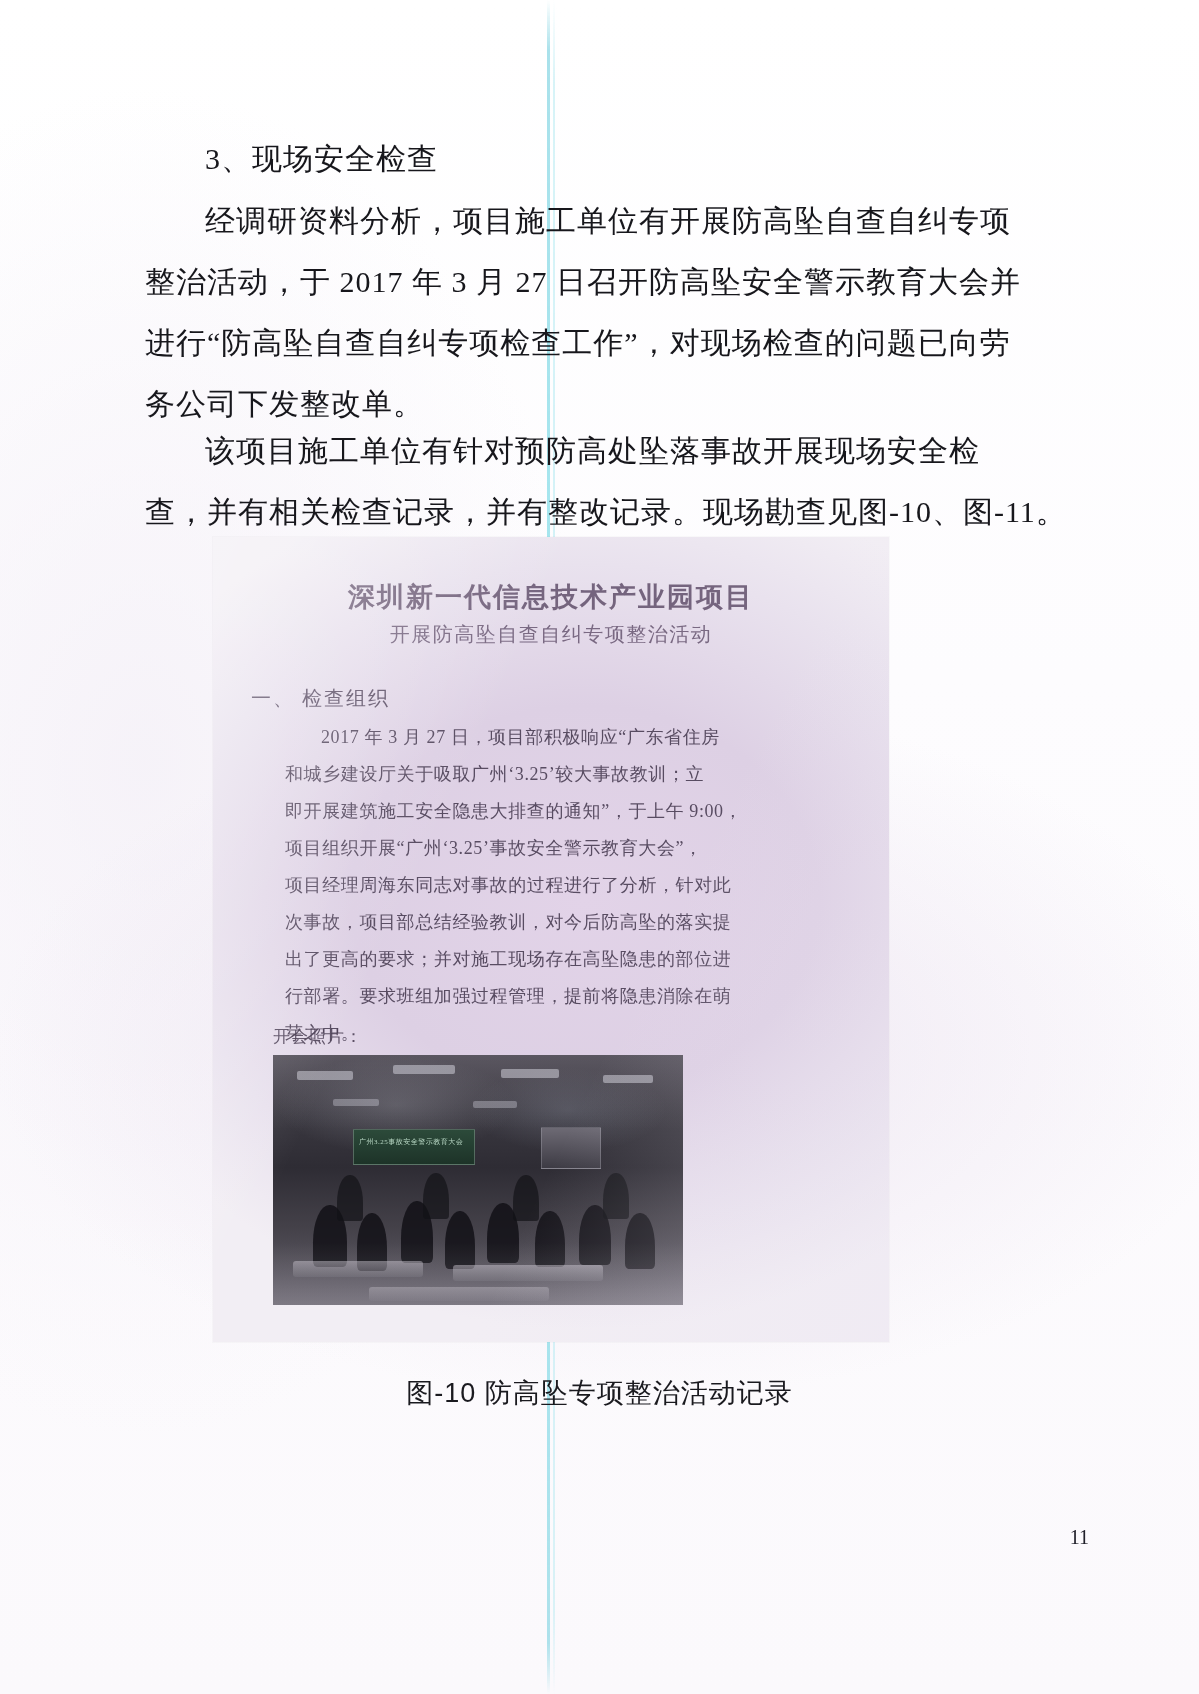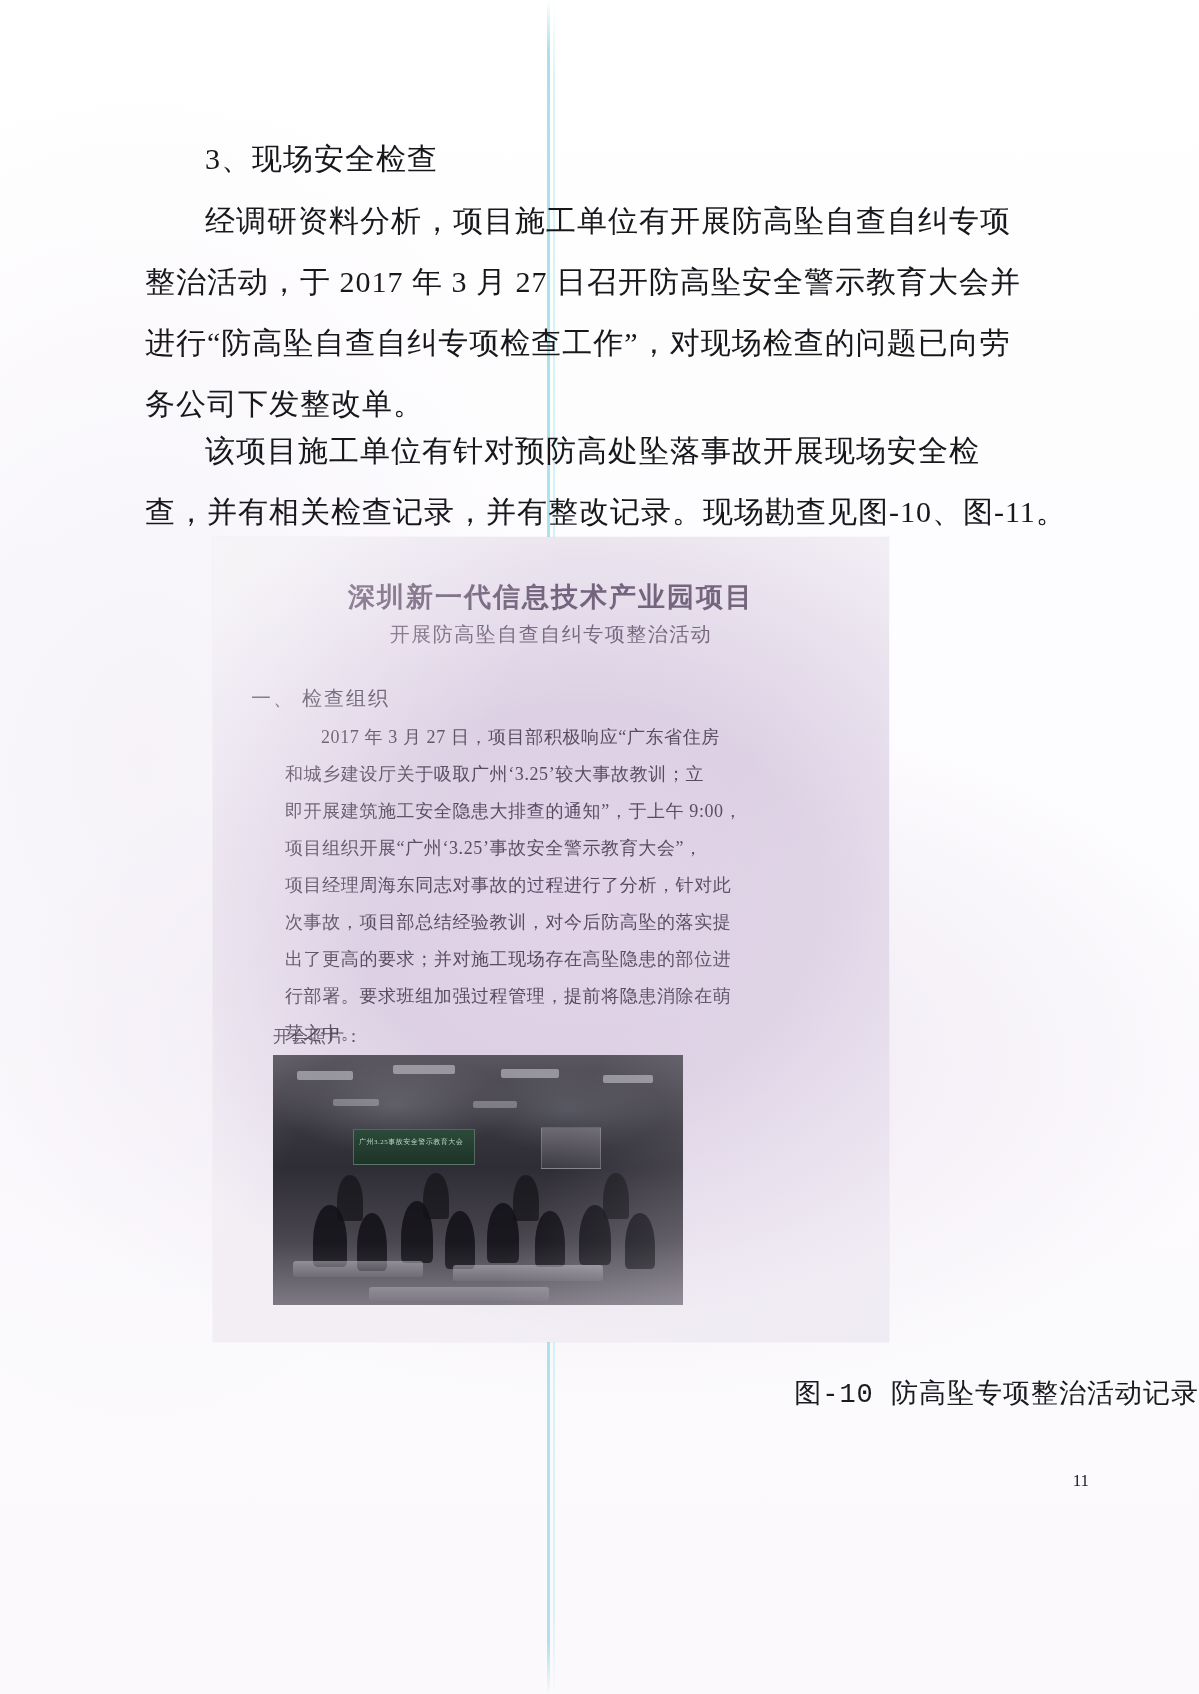--- a/index.html
+++ b/index.html
@@ -215,33 +215,33 @@
   }
   .ph-haze {
     position:absolute; inset:0;
     background: linear-gradient(180deg, rgba(210,200,215,0.12) 0%, rgba(0,0,0,0) 30%, rgba(0,0,0,0) 75%, rgba(215,205,220,0.18) 100%);
   }
 
   .figure-caption {
     position: absolute;
     left: 0; right: 0;
     top: 1375px;
-    text-align: right;
+    text-align: center;
     color: #1a1a1f;
     font-size: 27px;
     letter-spacing: 1px;
-    font-family: Liberation Mono, monospace;
+    font-family: Liberation Sans, sans-serif;
   }
 
   .page-number {
     position: absolute;
     right: 110px;
-    top: 1471px;
+    top: 1526px;
     color: #20202a;
-    font-size: 17px;
+    font-size: 20px;
     font-family: "Liberation Serif", serif;
   }
 </style>
 </head>
 <body>
 
 <div class="page"></div>
 <div class="scan-seam"></div>
 <div class="scan-seam2"></div>
 

